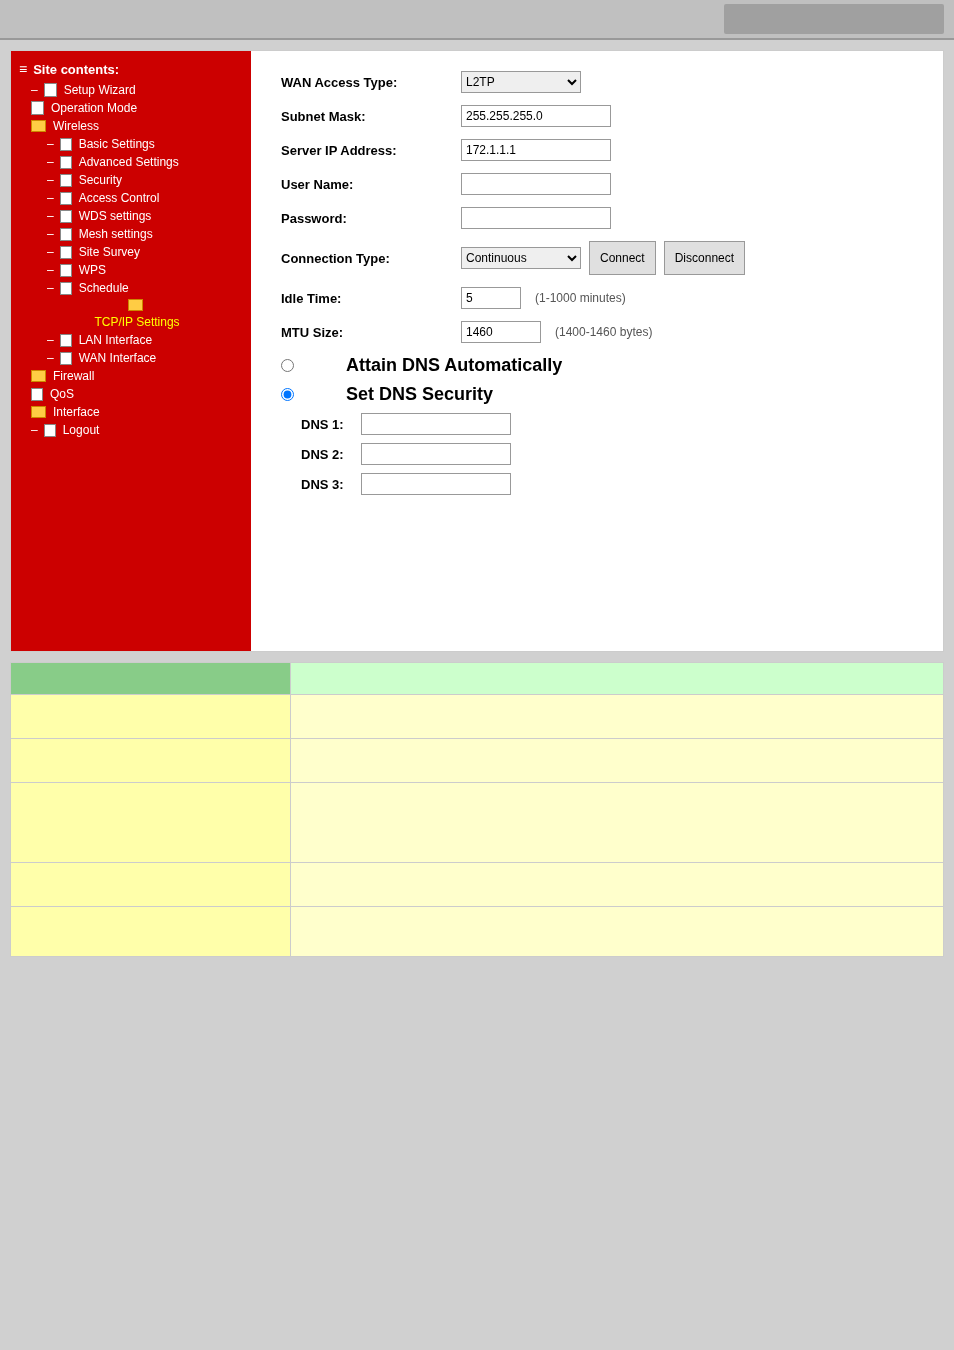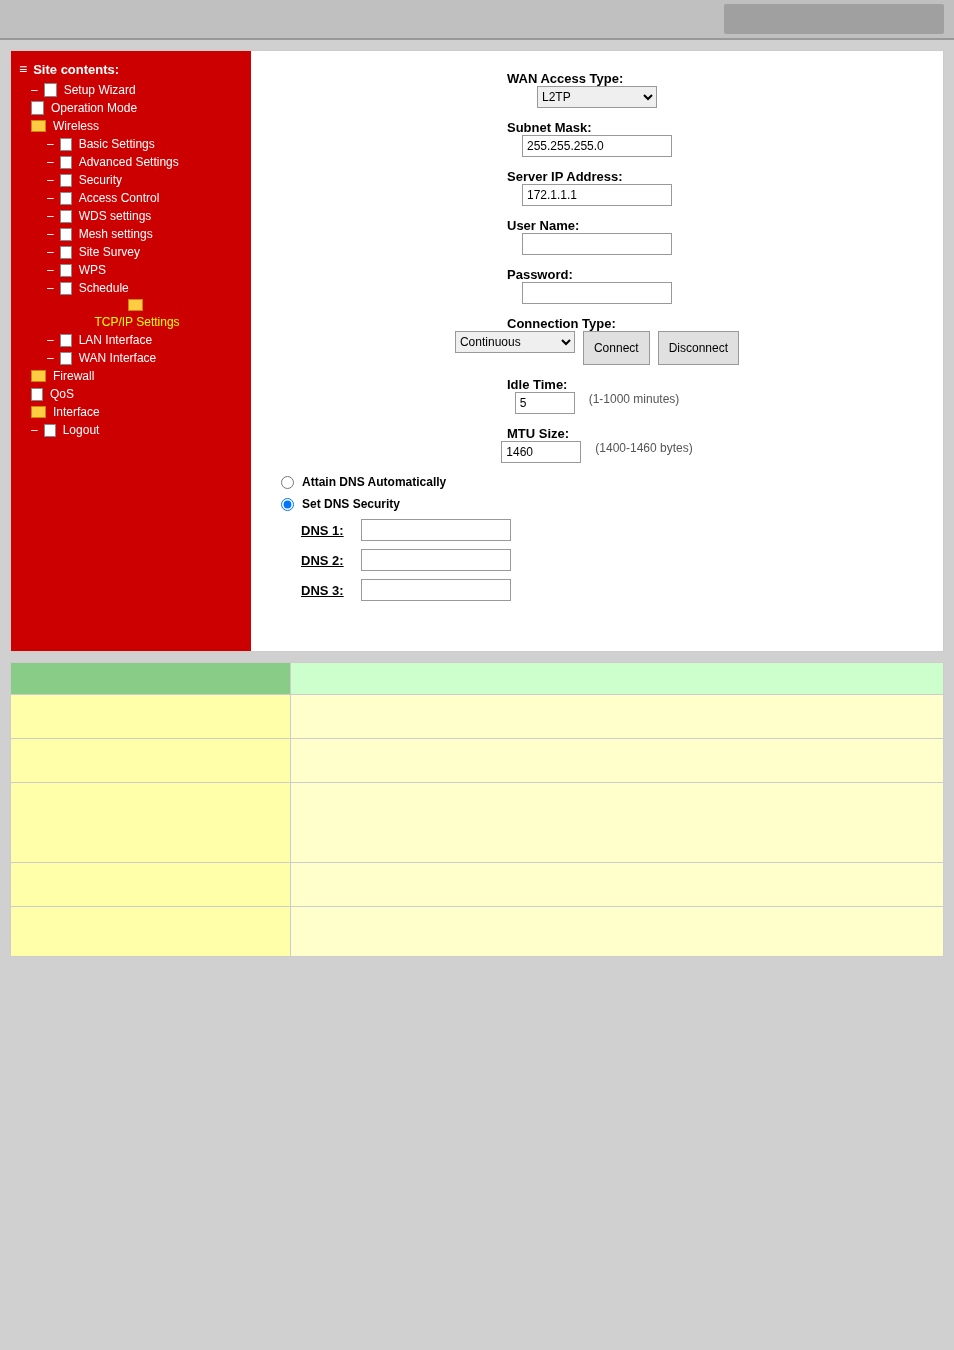--- a/index.html
+++ b/index.html
@@ -76,34 +76,33 @@
     .content {
       flex: 1;
       padding: 20px 30px;
       background: #fff;
     }
 
     .form-row {
       display: flex;
       align-items: center;
       margin-bottom: 12px;
-      flex-direction: column;
     }
 
     .form-label {
       width: 180px;
       font-weight: bold;
       font-size: 13px;
       color: #000;
       text-align: left;
     }
 
     .form-control {
       display: flex;
-      align-items: flex-start;
+      align-items: center;
       gap: 8px;
     }
 
     .form-input {
       width: 150px;
       height: 22px;
       border: 1px solid #999;
       padding: 2px 4px;
       font-size: 12px;
     }
@@ -132,39 +131,39 @@
 
     .radio-group {
       margin-bottom: 8px;
       display: flex;
       align-items: center;
       gap: 8px;
     }
 
     .radio-label {
       font-weight: bold;
-      font-size: 12px;
+      font-size: 18px;
+      margin-left: 44px;
     }
 
     .dns-section {
       margin-top: 8px;
     }
 
     .dns-row {
       display: flex;
       align-items: center;
       margin-bottom: 8px;
       padding-left: 20px;
     }
 
     .dns-label {
       width: 60px;
       font-weight: bold;
       font-size: 13px;
-      text-decoration: underline;
     }
 
     
     .bottom-table {
       margin: 10px;
       border: 1px solid #ccc;
       border-collapse: collapse;
       width: calc(100% - 20px);
     }
 

